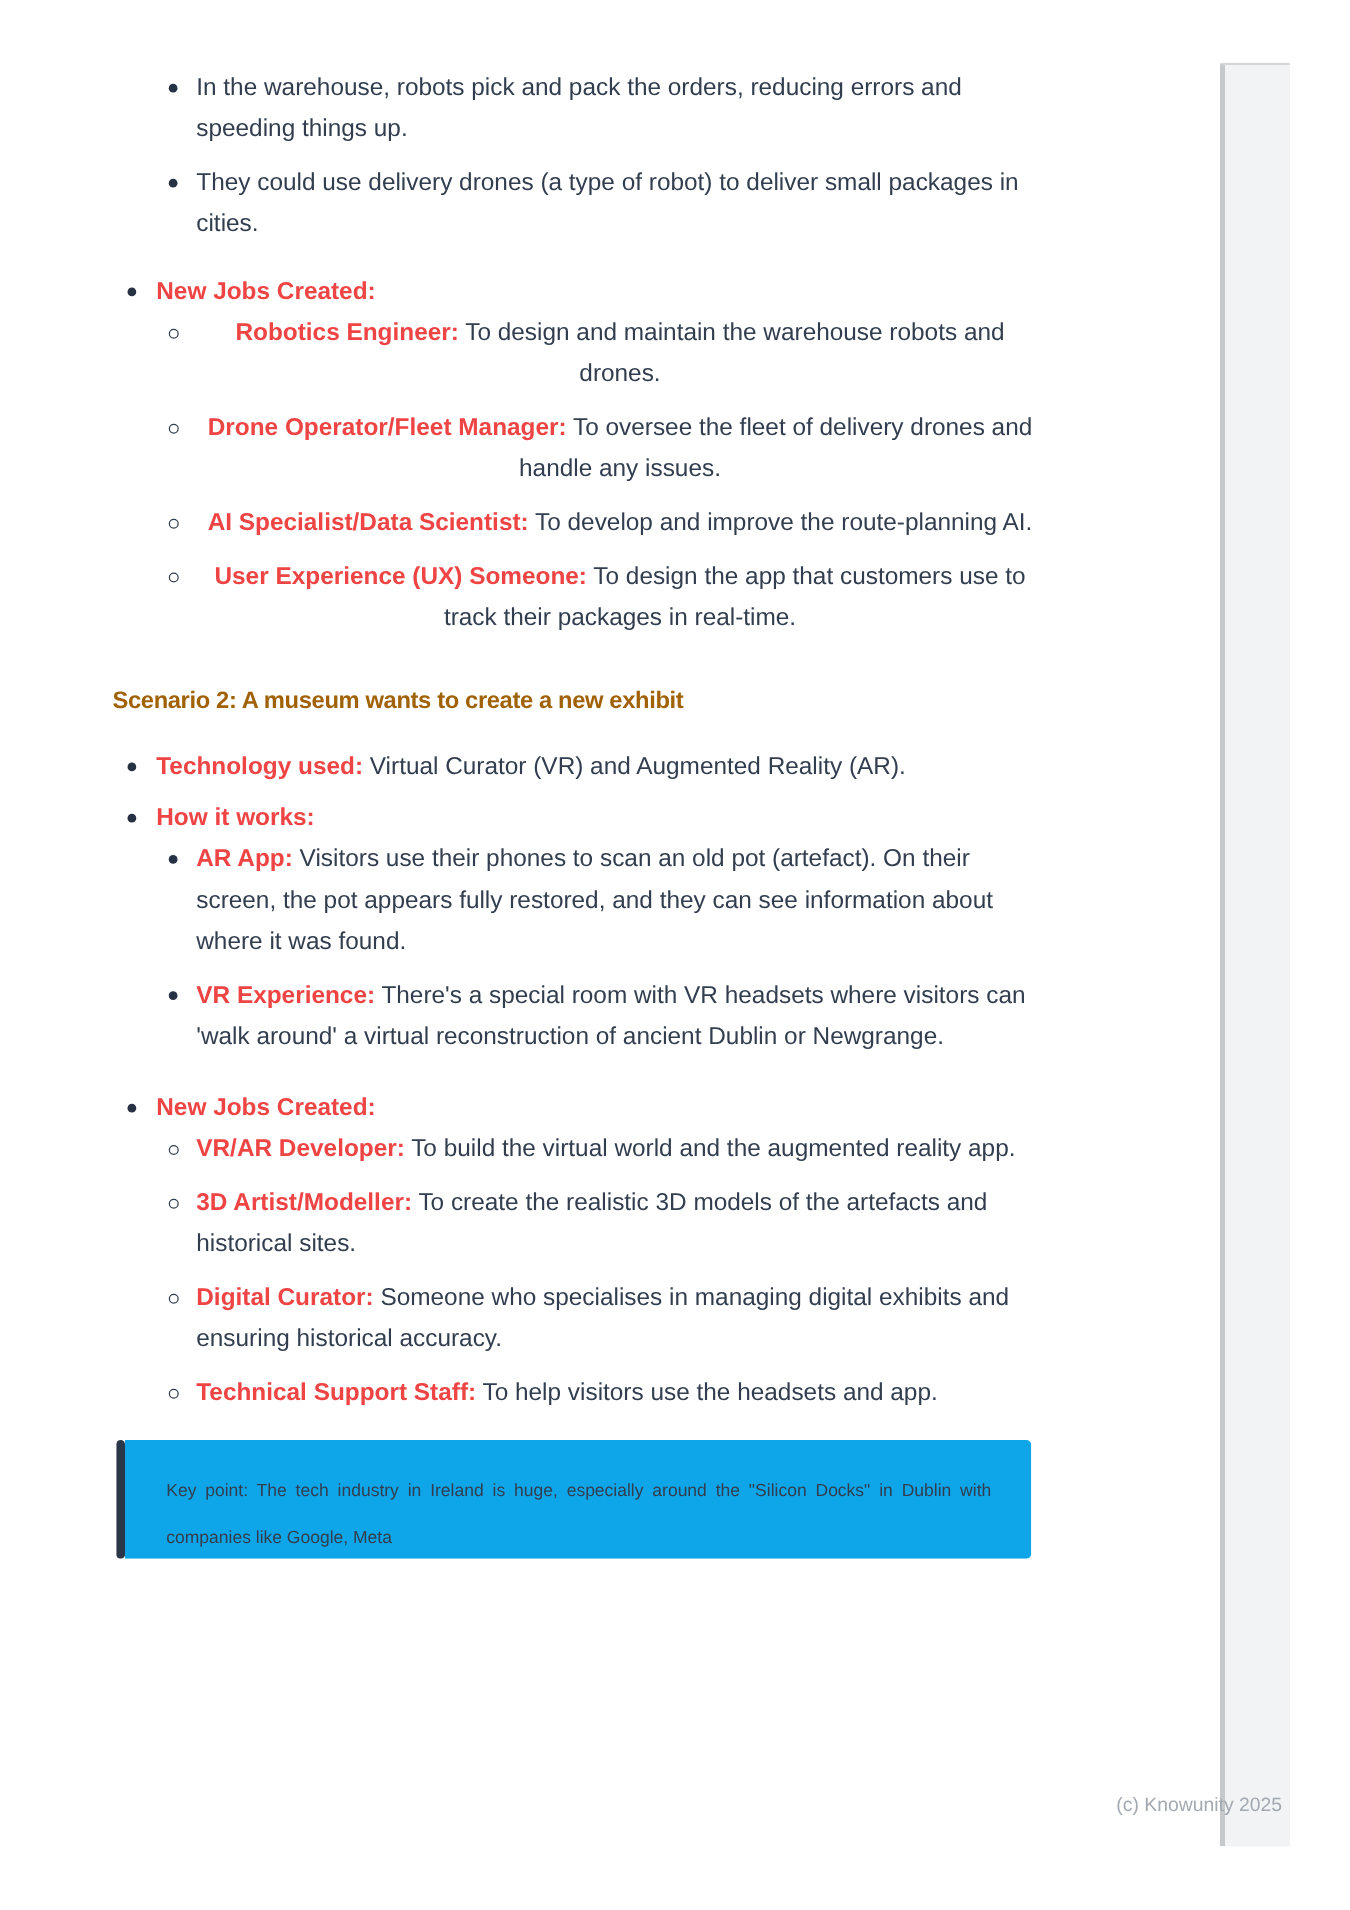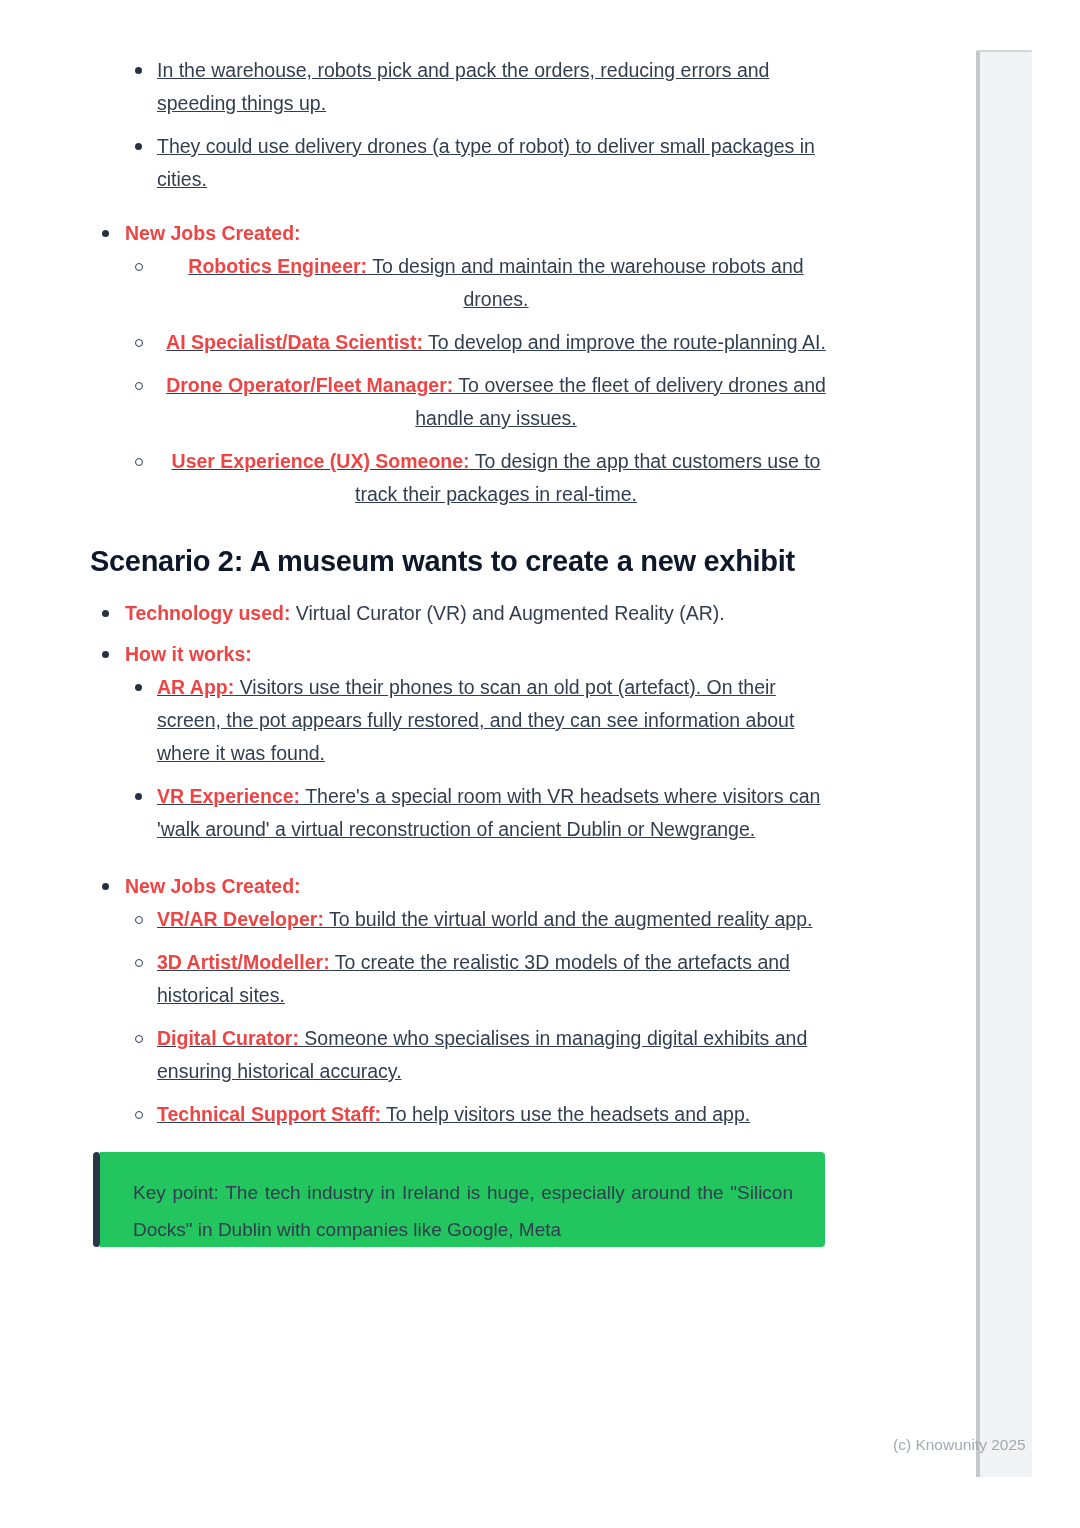--- a/index.html
+++ b/index.html
@@ -27,46 +27,46 @@
   li { position: relative; }
 
   
   .lvl1 > li { padding-left: 35px; }
   .lvl1 > li > .bullet {
     position: absolute; left: 12px; top: 13px;
     width: 7px; height: 7px; border-radius: 50%;
     background: #263244;
   }
   
-  .lvl2 > li { padding-left: 67px; text-decoration: underline; }
+  .lvl2 > li { padding-left: 67px; }
   .lvl2 > li > .bullet {
     position: absolute; left: 45px; top: 13px;
     width: 7px; height: 7px; border-radius: 50%;
   }
   .lvl2.disc > li > .bullet { background: #263244; }
   .lvl2.circle > li > .bullet {
     width: 6px; height: 6px;
     border: 1.6px solid #323e4f; background: transparent;
   }
 
   .intro-list li + li { margin-top: 11px; }
   .lvl2 li + li { margin-top: 10px; }
   .group { margin-top: 21px; }
   .group-howitworks { margin-top: 8px; }
   .group-jobs2 { margin-top: 24px; }
 
   .lead { font-weight: 700; color: #ef4444; }
 
   h2 {
     margin: 34px 0 0 0;
-    font-size: 29px;
+    font-size: 19px;
     line-height: 32px;
     font-weight: 700;
     letter-spacing: -0.3px;
-    color: #0f172a;
+    color: #a16207;
   }
   .para {
     margin: 26px 0 0 0;
     line-height: 36px;
   }
   .scenario-list { margin-top: 20px; }
 
   .callout {
     margin-top: 21px;
     margin-left: 3px;
@@ -76,24 +76,24 @@
     height: 95px;
     overflow: hidden;
   }
   .callout-bar {
     flex: 0 0 7px;
     background: #2b3648;
     border-radius: 4px;
   }
   .callout-box {
     flex: 1;
-    background: #22c55e;
+    background: #0ea5e9;
     border-radius: 0 4px 4px 0;
     padding: 22px 32px 0 33px;
-    font-size: 19px;
+    font-size: 14px;
     line-height: 37px;
     text-align: justify;
     color: #37425"2;
     color: #374252;
   }
 
   .scroll-strip {
     position: absolute;
     left: 976px;
     top: 50px;
@@ -137,25 +137,25 @@
     <li>
       <span class="bullet"></span>
       <span class="lead">New Jobs Created:</span>
       <ul class="lvl2 circle" style="margin-left:-35px;text-align:center;">
         <li>
           <span class="bullet"></span>
           <span class="lead">Robotics Engineer:</span><span> To design and maintain the warehouse robots and drones.</span>
         </li>
         <li>
           <span class="bullet"></span>
+          <span class="lead">Drone Operator/Fleet Manager:</span><span> To oversee the fleet of delivery drones and handle any issues.</span>
+        </li>
+        <li>
+          <span class="bullet"></span>
           <span class="lead">AI Specialist/Data Scientist:</span><span> To develop and improve the route-planning AI.</span>
-        </li>
-        <li>
-          <span class="bullet"></span>
-          <span class="lead">Drone Operator/Fleet Manager:</span><span> To oversee the fleet of delivery drones and handle any issues.</span>
         </li>
         <li>
           <span class="bullet"></span>
           <span class="lead">User Experience (UX) Someone:</span><span> To design the app that customers use to track their packages in real-time.</span>
         </li>
       </ul>
     </li>
   </ul>
 
   <h2>Scenario 2: A museum wants to create a new exhibit</h2>

